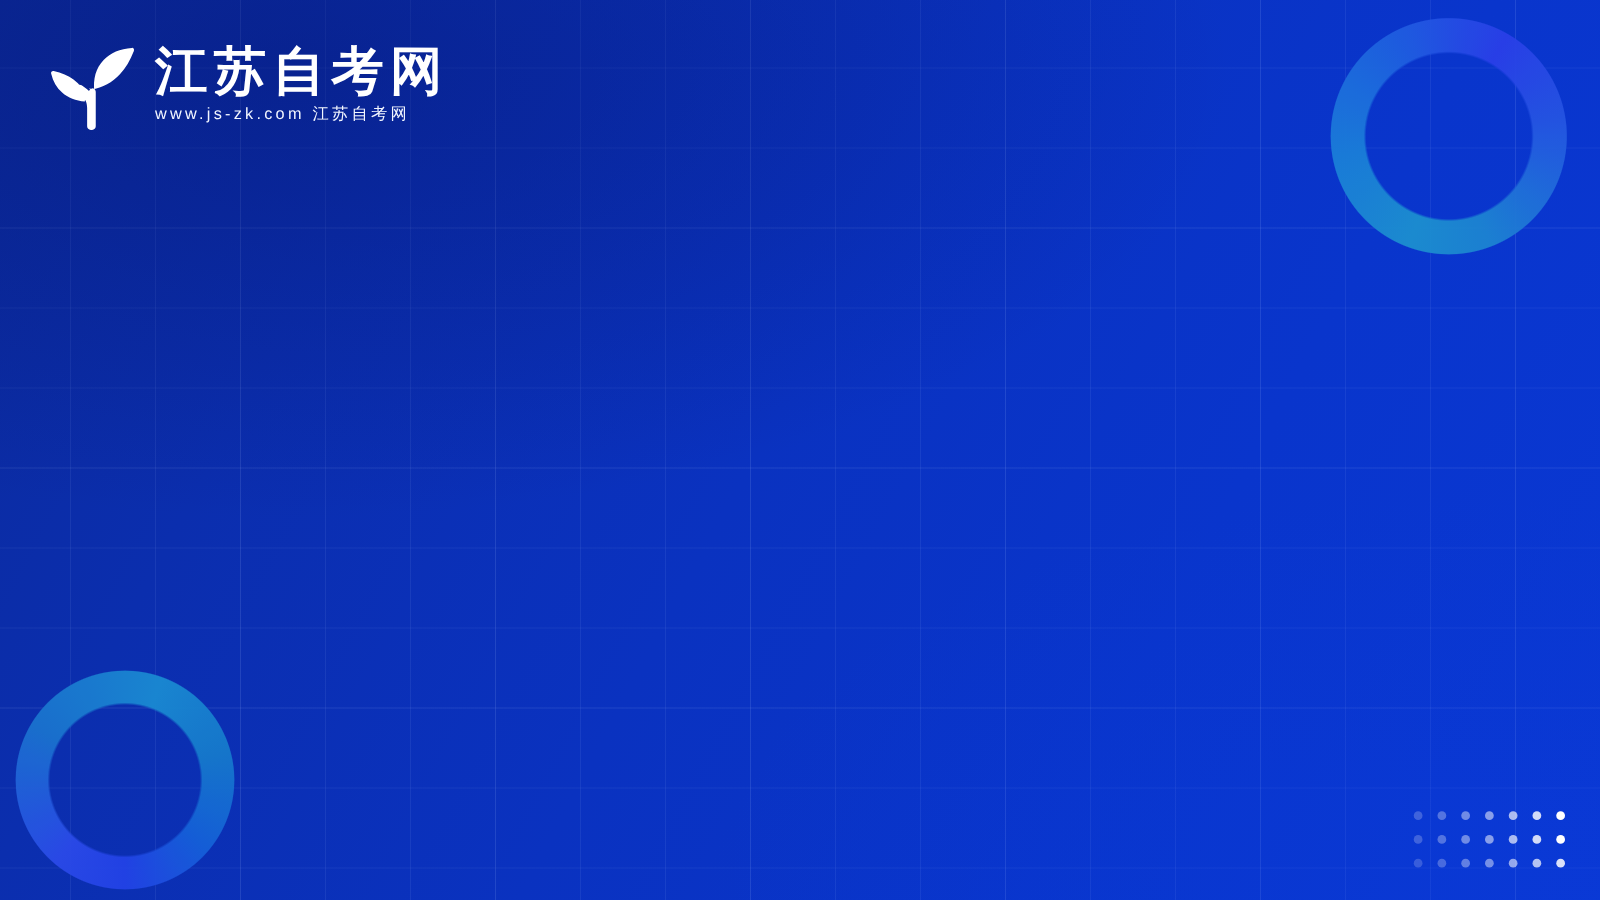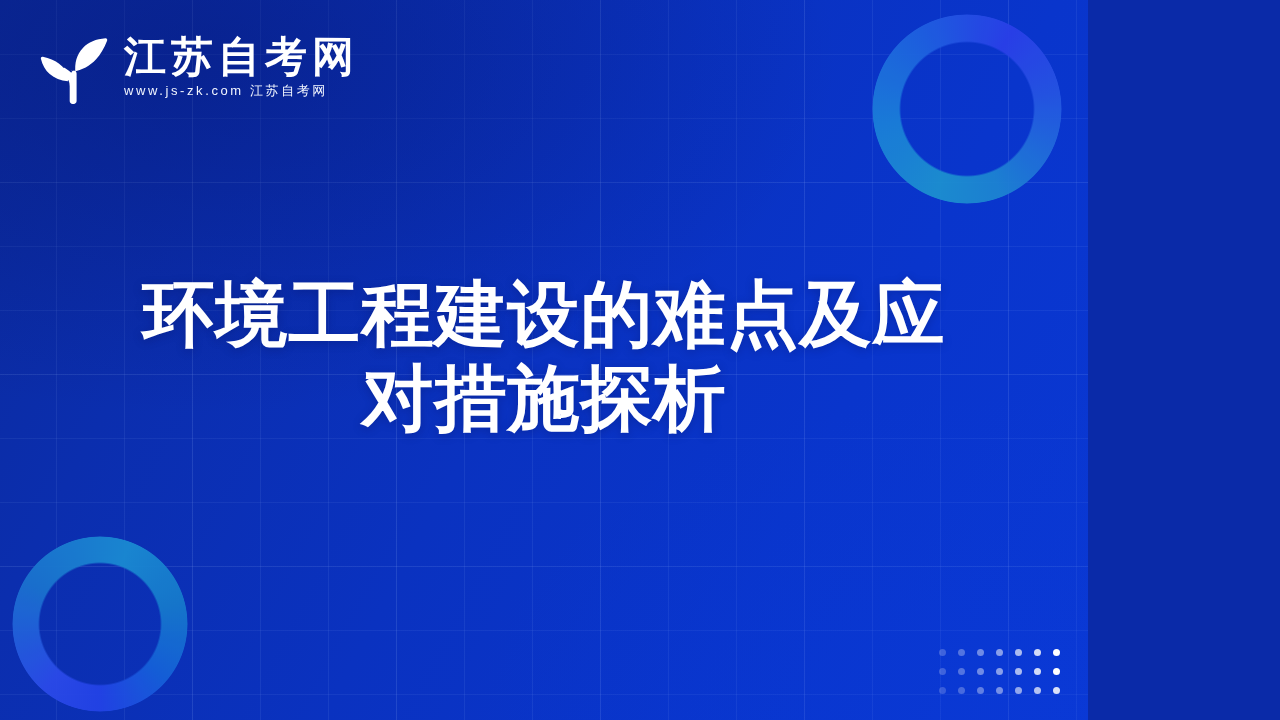--- a/index.html
+++ b/index.html
@@ -7,21 +7,21 @@
     margin: 0;
     padding: 0;
     background: #0a2aa8;
   }
   body {
     font-family: "Liberation Sans", "DejaVu Sans", sans-serif;
   }
 
   #poster {
     position: relative;
-    width: 1088px;
+    width: 1280px;
     height: 720px;
     overflow: hidden;
     background:
       linear-gradient(118deg,
         #0b2a9c 0%,
         #0b2eae 22%,
         #0a32c0 48%,
         #0935cc 72%,
         #0a38d4 100%);
   }
@@ -228,17 +228,14 @@
       <path fill="#ffffff" d="M39.5 47.5c-1.2-10.5 1.2-19.2 7.4-25.6 5.6-5.8 13.1-8.9 22.6-9.6 1.3-.1 2.1 1.2 1.6 2.4-3 7.6-6.6 13.8-11 18.5-6.3 6.8-13.9 10.9-22.9 12.4-.9.1-1.6-.5-1.7-1.4z"></path>
       <path fill="#ffffff" d="M31.9 55.2c-7.3-.5-13.4-2.9-18.2-7.2-4.4-3.9-7.3-9-8.8-15.3-.3-1.2.8-2.2 2-1.9 6.4 1.4 11.7 3.6 15.9 6.8 5.1 3.8 8.6 8.9 10.6 15.2.3.9-.4 1.6-1.5 1.4z"></path>
       <path fill="#ffffff" d="M37.7 44.5c1.6 0 2.9 1.3 2.9 2.9V75c0 1.6-1.3 2.9-2.9 2.9h-1.1c-1.6 0-2.9-1.3-2.9-2.9V60.3c0-4.6-1.6-8-4.9-10.6l-3.3-2.5c-1.2-.9-1.4-2.6-.5-3.8l.5-.6c.9-1.2 2.6-1.4 3.8-.6l3.6 2.5c.9.6 1.6 1.3 2.3 2.1l.2-.4c.4-1.1 1.3-1.7 2.3-1.7z"></path>
     </svg>
     <div class="logo-text">
       <div id="brand-name">江苏自考网</div>
       <div id="brand-tagline">www.js-zk.com 江苏自考网</div>
     </div>
   </div>
 
-  <div id="title-block">
-    <h1 id="main-title">环境工程建设的难点及应对措施探析</h1>
-  </div>
 
 </div>
 
 </body></html>

